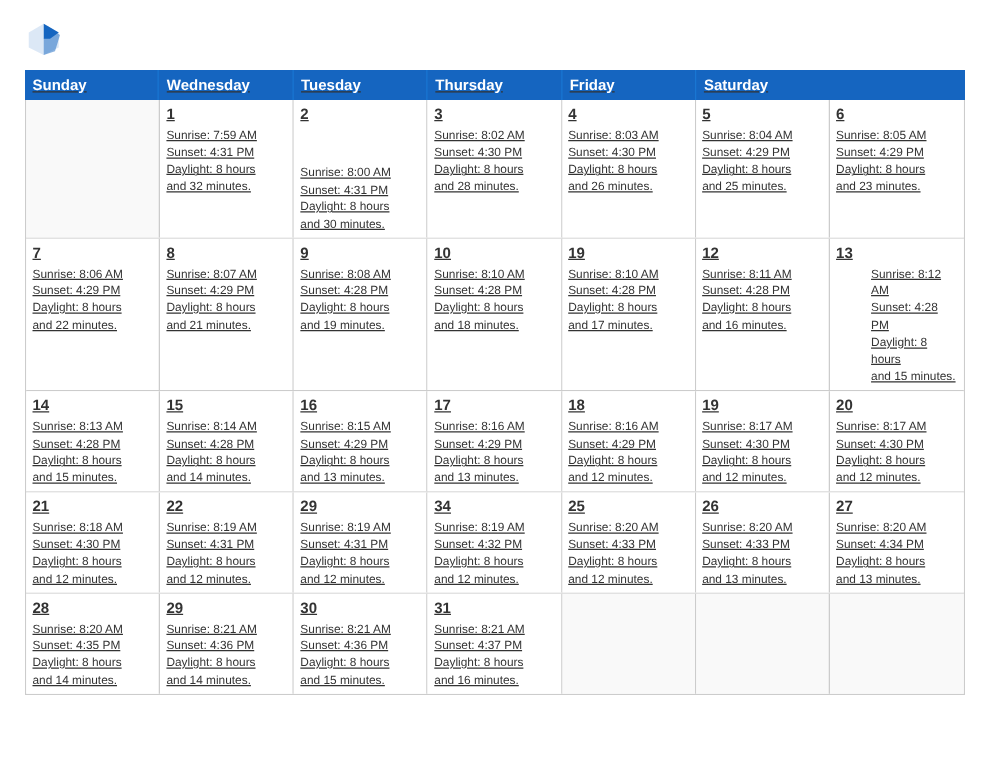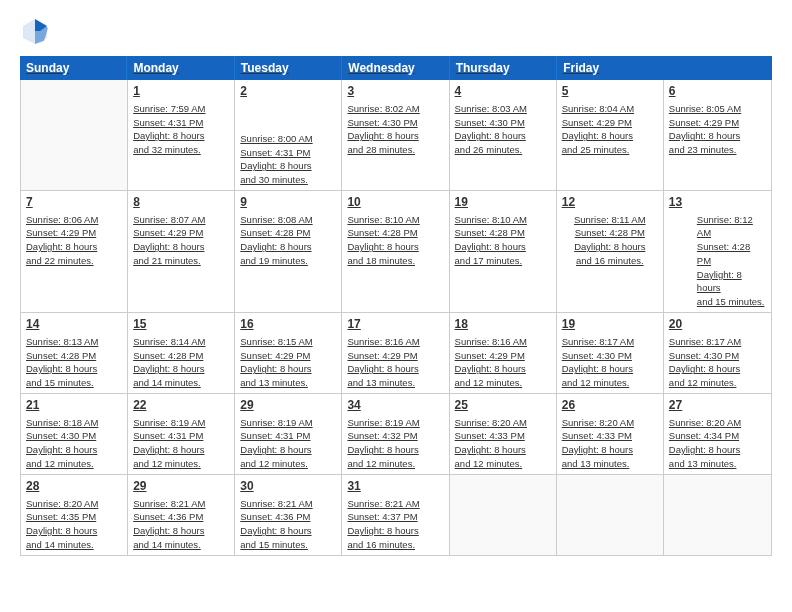--- a/index.html
+++ b/index.html
@@ -139,25 +139,25 @@
     </div>
     <div class="title-block">
       <div class="month-title"></div>
       <div class="location"></div>
     </div>
   </div>
 
   <div class="calendar">
     <div class="cal-header" id="cal-header">
         <div class="cal-header-cell">Sunday</div>
-        <div class="cal-header-cell">Monday</div>
+        <div class="cal-header-cell">Wednesday</div>
         <div class="cal-header-cell">Tuesday</div>
-        <div class="cal-header-cell">Wednesday</div>
         <div class="cal-header-cell">Thursday</div>
         <div class="cal-header-cell">Friday</div>
+        <div class="cal-header-cell">Saturday</div>
       </div>
     <div class="cal-wrapper" id="cal-body">
         <div class="cal-row">
           <div class="cal-cell empty"></div>
           <div class="cal-cell">
             <span class="day-num">1</span>
             <div class="cell-info" style="white-space: pre-line;">Sunrise: 7:59 AM
 Sunset: 4:31 PM
 Daylight: 8 hours
 and 32 minutes.</div>
@@ -229,21 +229,21 @@
           </div>
           <div class="cal-cell">
             <span class="day-num">19</span>
             <div class="cell-info" style="white-space: pre-line;">Sunrise: 8:10 AM
 Sunset: 4:28 PM
 Daylight: 8 hours
 and 17 minutes.</div>
           </div>
           <div class="cal-cell">
             <span class="day-num">12</span>
-            <div class="cell-info" style="white-space: pre-line; text-align: center;">Sunrise: 8:11 AM
+            <div class="cell-info" style="white-space: pre-line;">Sunrise: 8:11 AM
 Sunset: 4:28 PM
 Daylight: 8 hours
 and 16 minutes.</div>
           </div>
           <div class="cal-cell">
             <span class="day-num">13</span>
             <div class="cell-info" style="white-space: pre-line; margin-left: 28px;">Sunrise: 8:12 AM
 Sunset: 4:28 PM
 Daylight: 8 hours
 and 15 minutes.</div>

